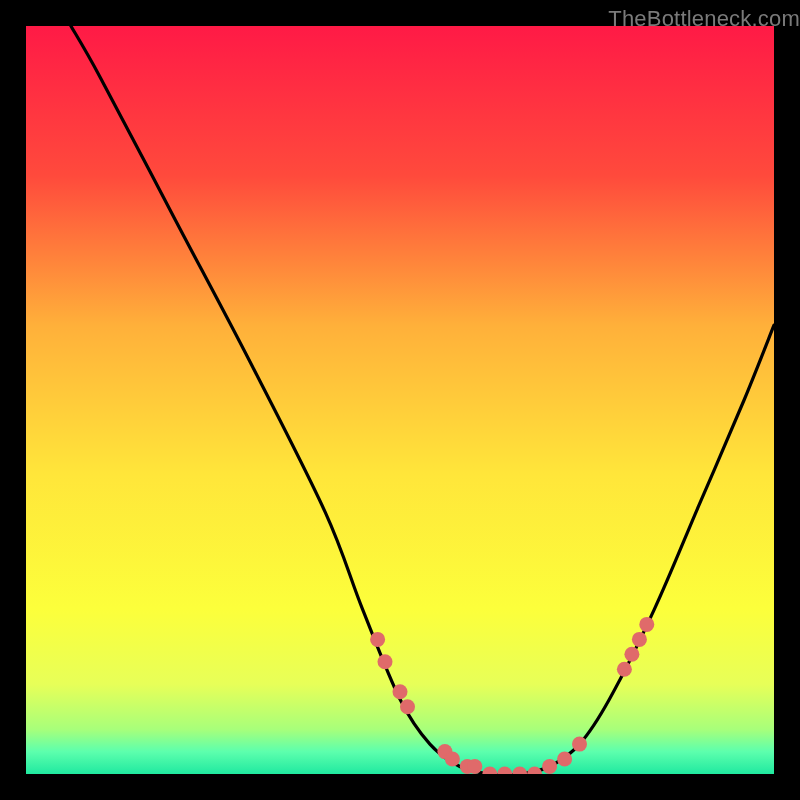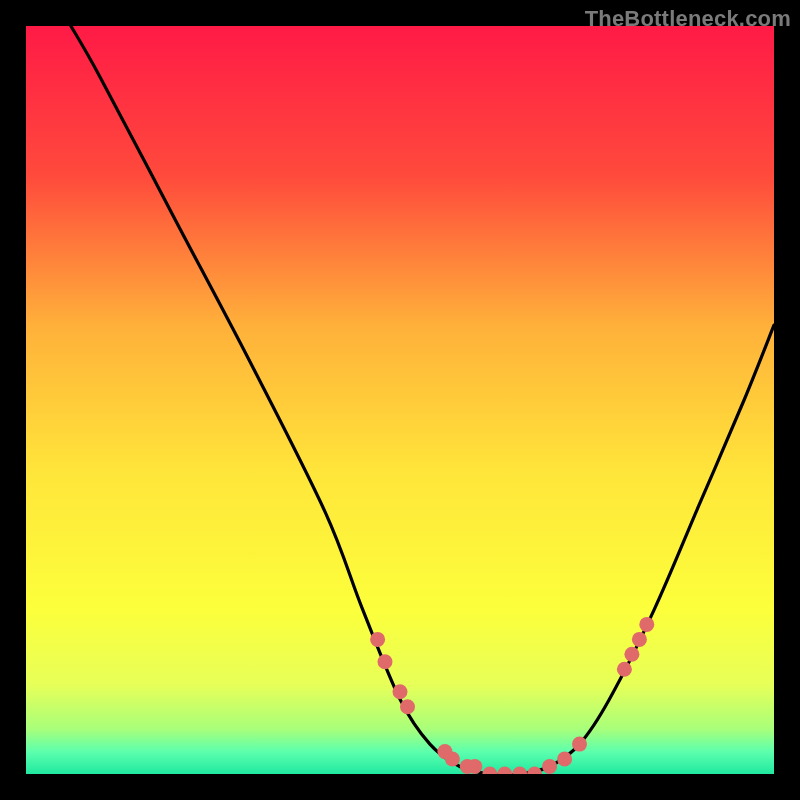--- a/index.html
+++ b/index.html
@@ -15,25 +15,25 @@
     position: absolute;
     left: 26px;
     top: 26px;
     width: 748px;
     height: 748px;
     box-sizing: border-box;
   }
   .watermark {
     position: absolute;
     top: 6px;
-    right: 9px;
+    right: 0;
     color: #7a7a7a;
     font-size: 22px;
     letter-spacing: 0.2px;
-    font-weight: 700;
+    font-weight: 400;
     user-select: none;
   }
   svg {
     display: block;
   }
 </style>
 </head>
 <body>
 
 <div class="watermark">TheBottleneck.com</div>

